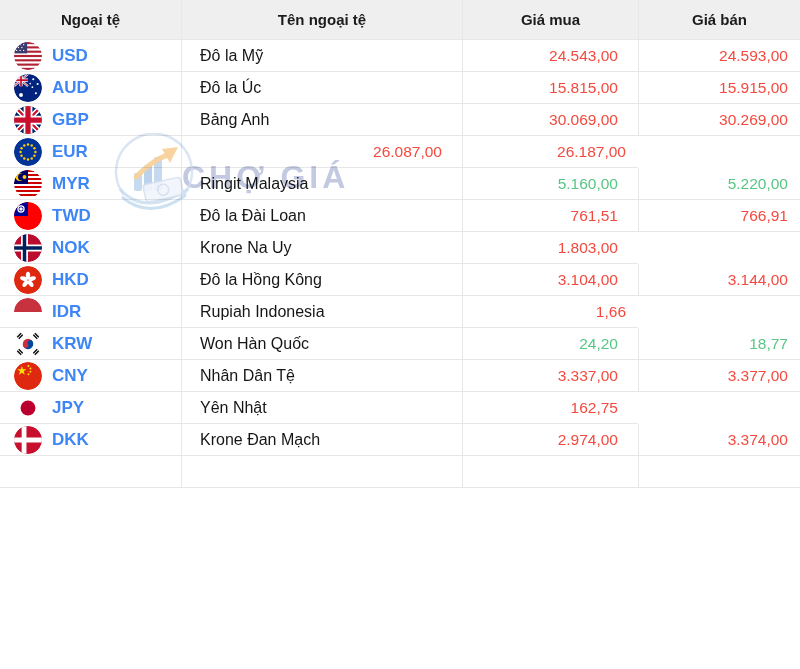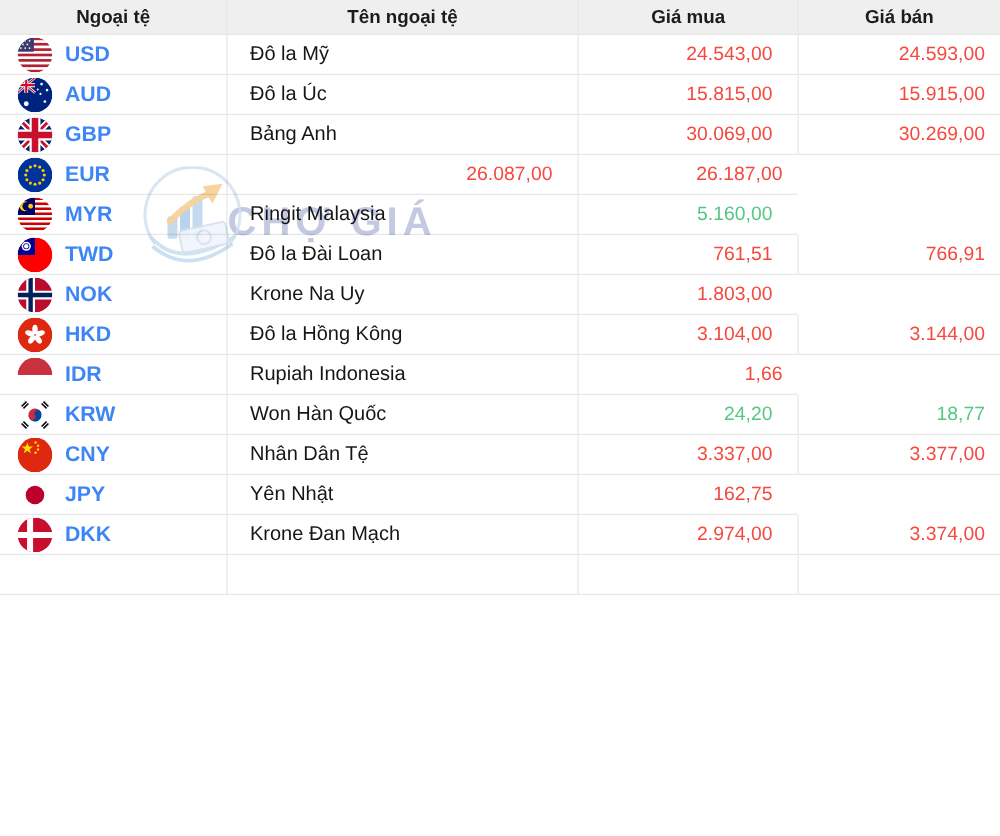--- a/index.html
+++ b/index.html
@@ -14,21 +14,21 @@
     height: 669px;
     overflow: hidden;
     background: #fff;
   }
   .grid-row {
     display: grid;
     grid-template-columns: 181px 281px 176px 162px;
   }
   
   .thead {
-    height: 28px;
+    height: 40px;
     background: var(--c-header-bg, #efefef);
   }
   .th {
     display: flex;
     align-items: center;
     justify-content: center;
     font-size: 15px;
     font-weight: bold;
     color: #1c1c1c;
     border-bottom: 1px solid var(--c-border, #e4e4e4);
@@ -257,20 +257,21 @@
                 <circle cx="6.5" cy="8" r="4.5" fill="#FFCC00"></circle>
                 <circle cx="8.6" cy="8" r="4" fill="#010066"></circle>
                 <circle cx="12" cy="8" r="2.2" fill="#FFCC00"></circle>
               </g>
             </svg>
           </span>
       <a class="code">MYR</a>
     </div>
     <div class="cell c-name">Ringit Malaysia</div>
     <div class="cell c-buy price-green">5.160,00</div>
+    <div class="cell c-sell price-green">5.220,00</div>
   </div>
 
   <div class="grid-row row">
     <div class="cell c-code">
       <span class="flag">
             <svg viewBox="0 0 32 32">
               <clipPath id="ctw">
                 <circle cx="16" cy="16" r="16"></circle>
               </clipPath>
               <g clip-path="url(#ctw)">

